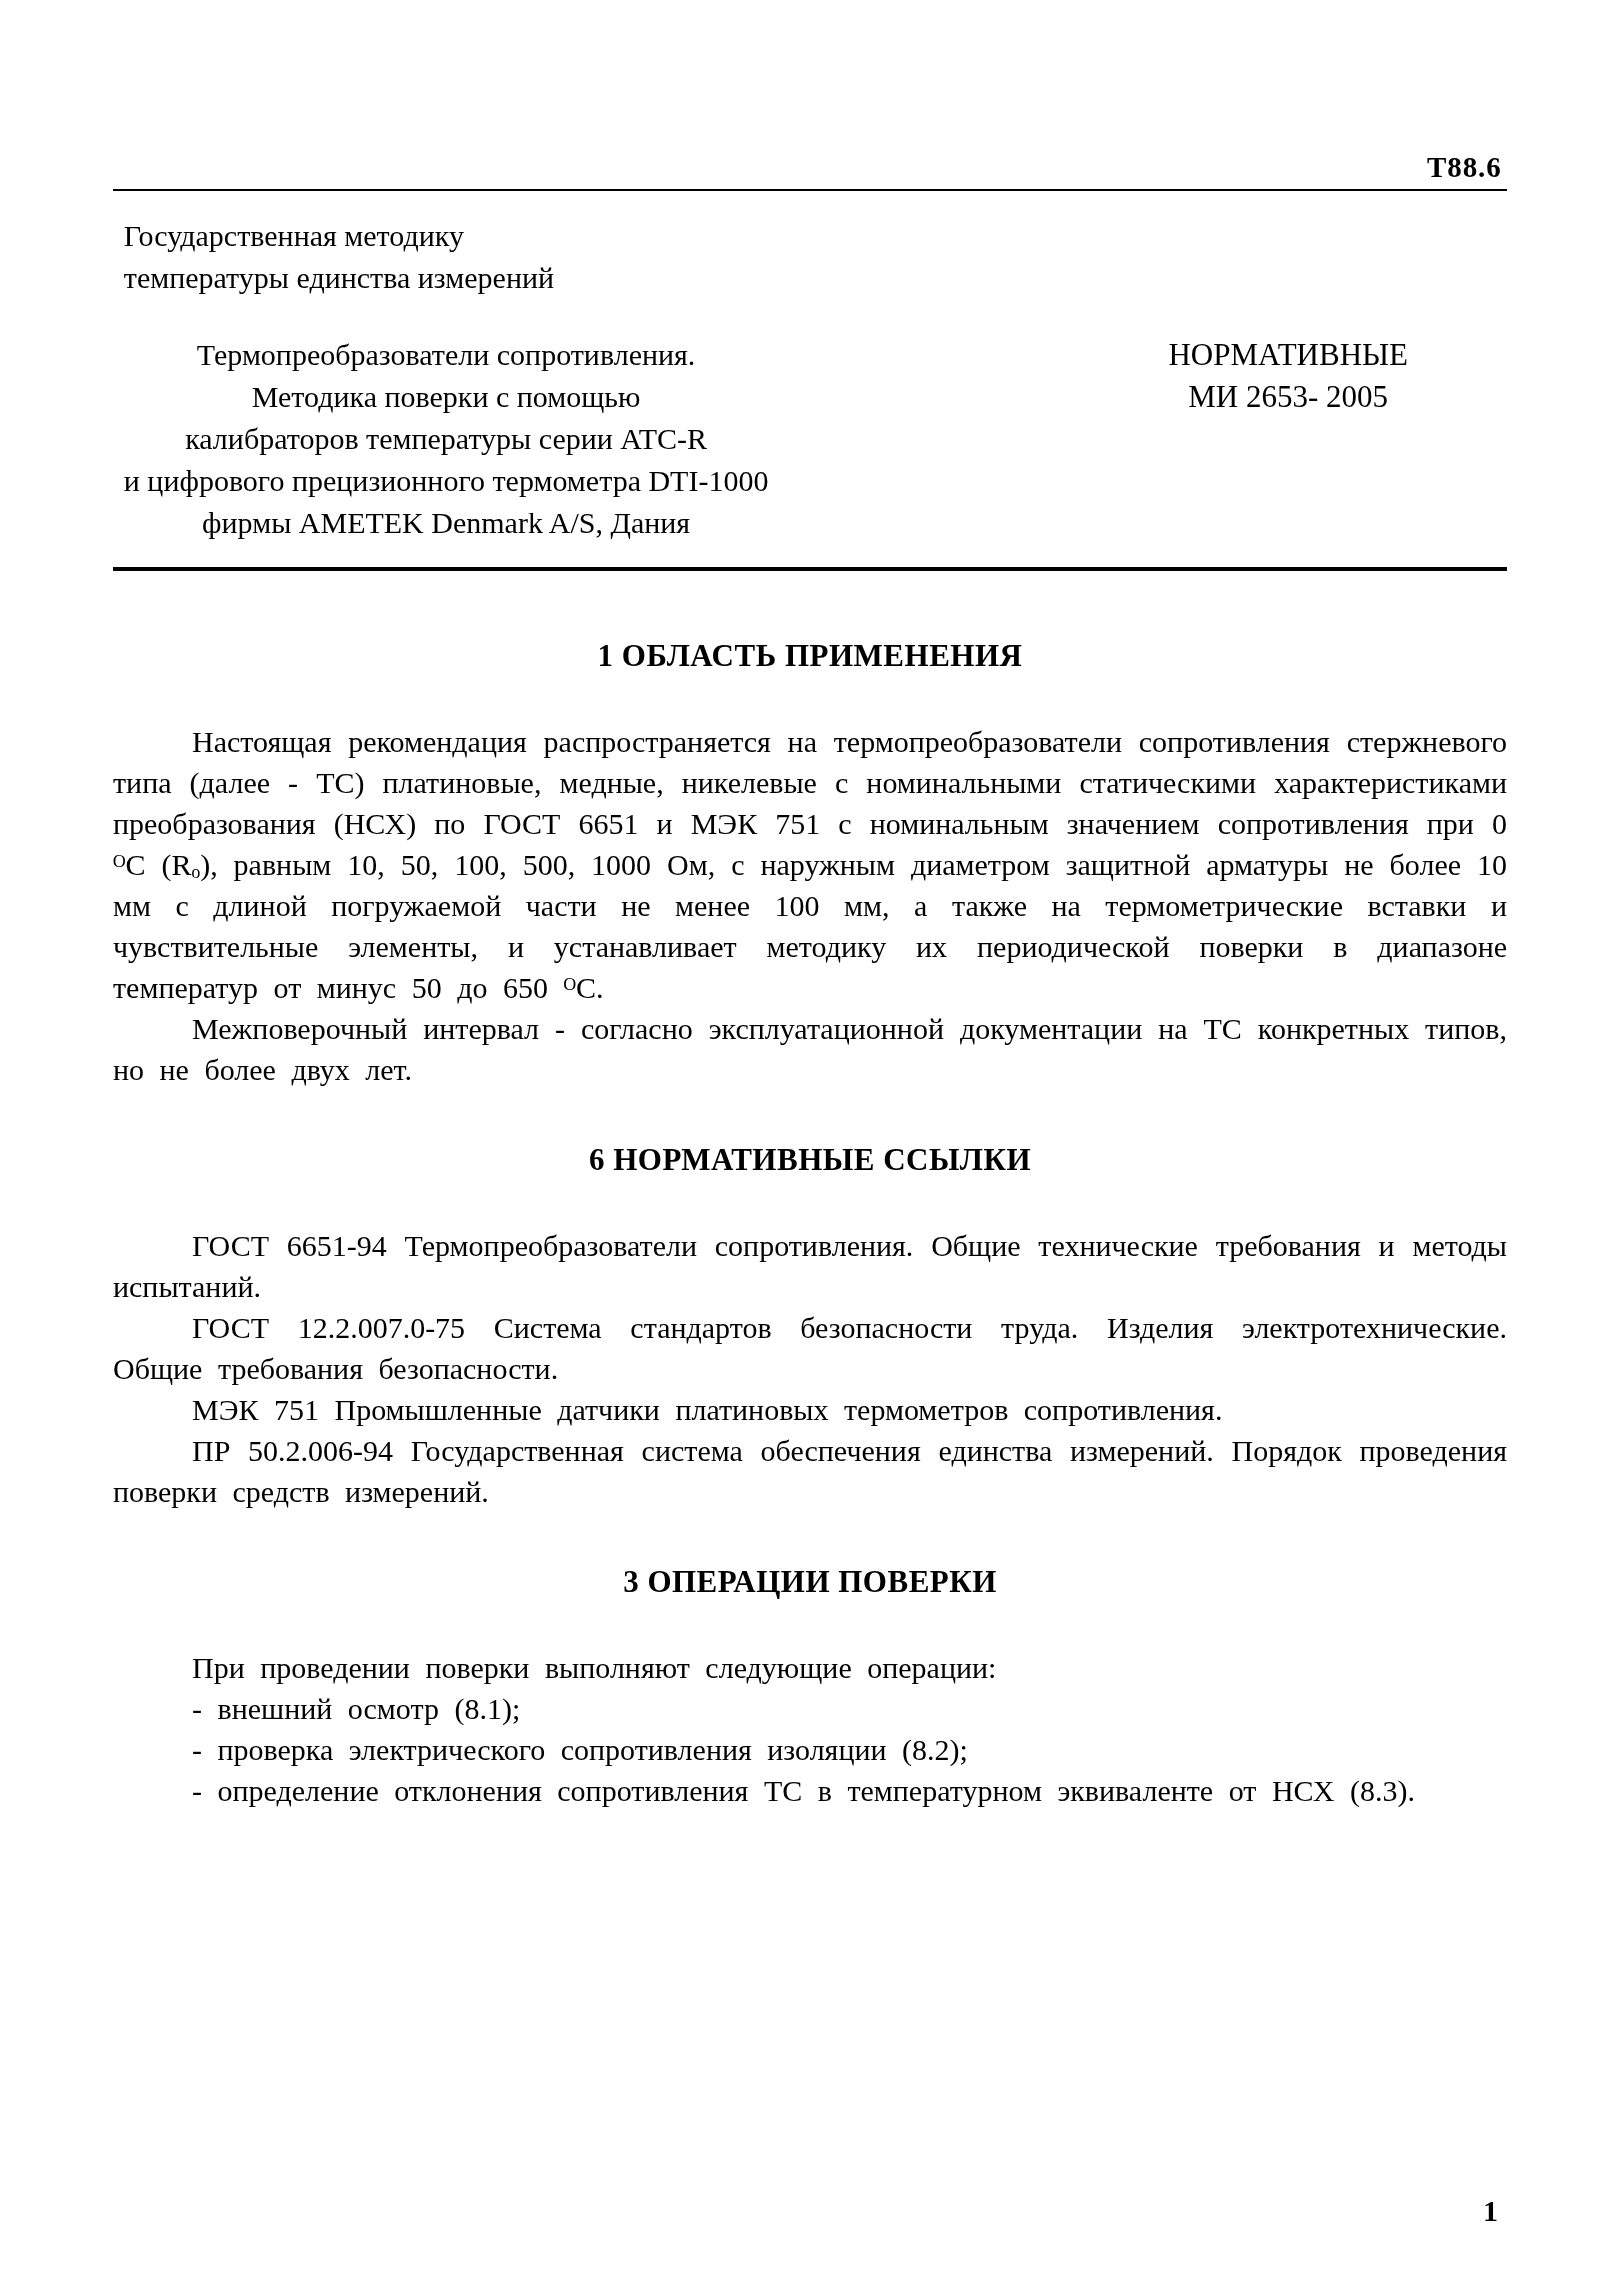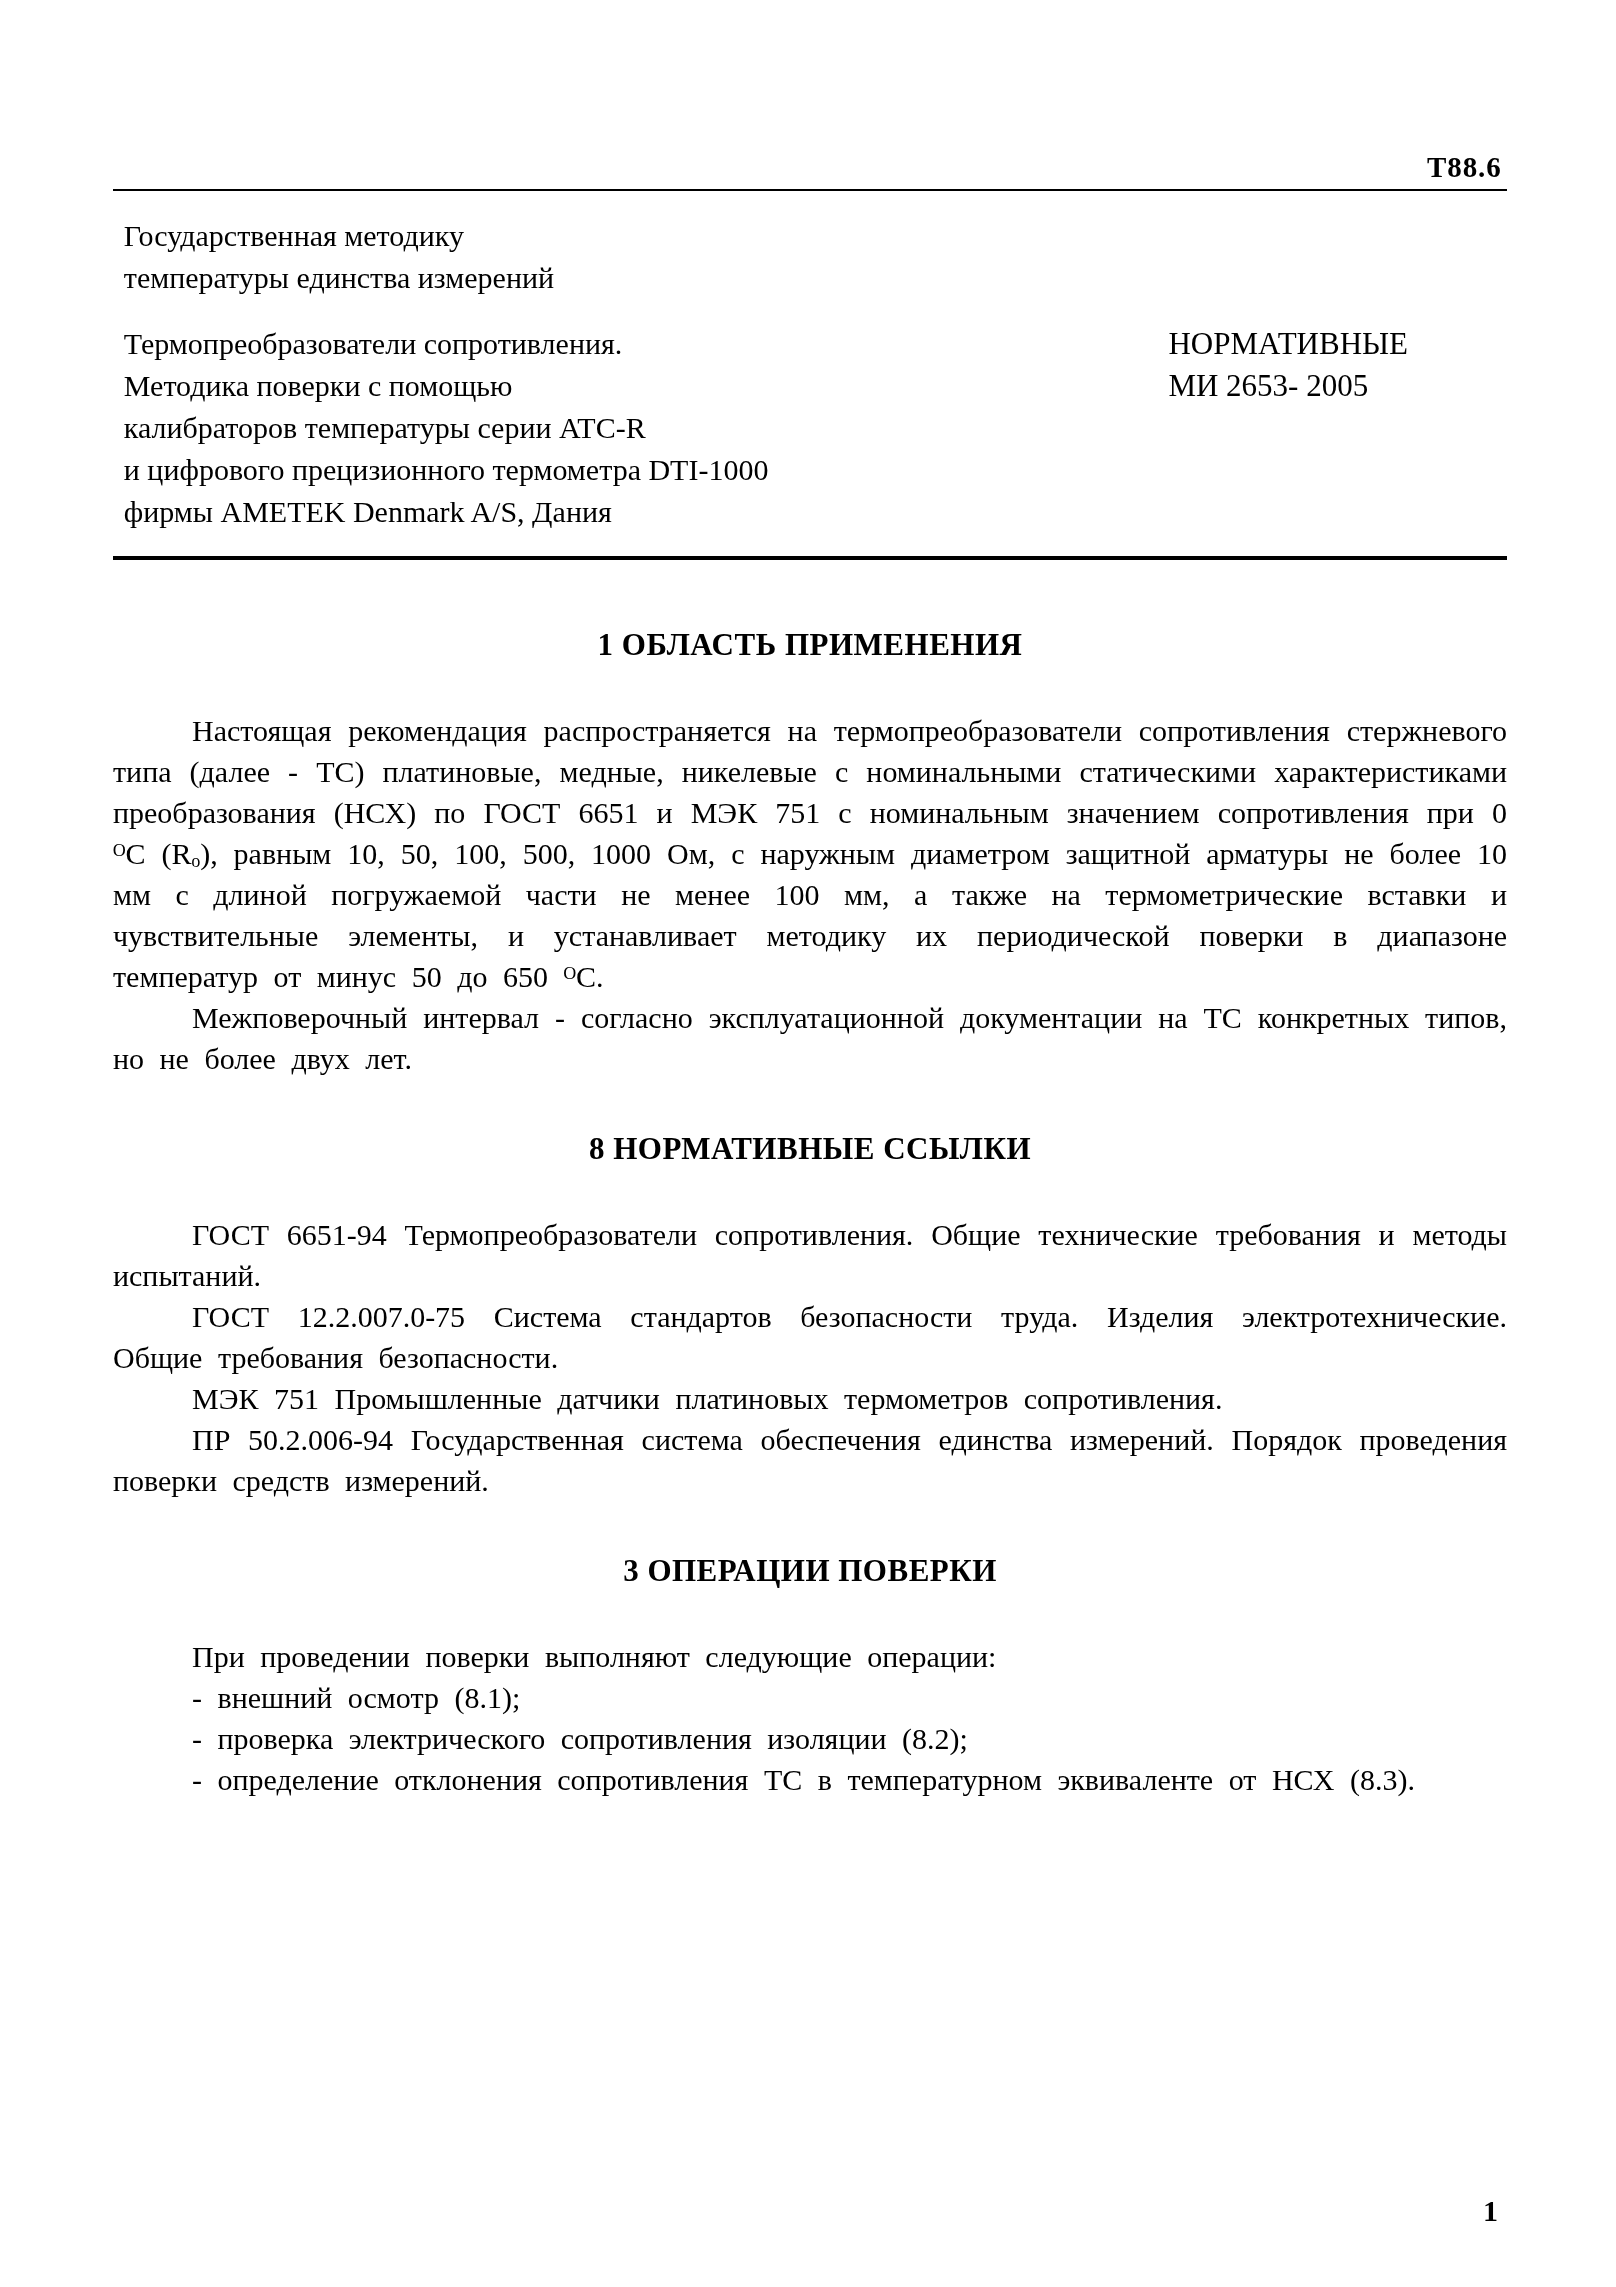--- a/index.html
+++ b/index.html
@@ -35,22 +35,23 @@
   }
   .gsi {
     margin-top: 23.4px;
     margin-left: 10.8px;
     font-size: 30px;
     line-height: 42px;
   }
   .title-row {
     display: flex;
     justify-content: space-between;
-    margin-top: 24px;
+    margin-top: 35px;
     margin-left: 10.8px;
+    text-align: center;
   }
   .title-left {
     font-size: 30px;
     line-height: 42px;
     max-width: 837px;
   }
   .title-right {
     font-size: 31px;
     line-height: 42px;
     padding-right: 99px;
@@ -113,21 +114,21 @@
       <div>МИ 2653- 2005</div>
     </div>
   </div>
 
   <div class="rule-thick"></div>
 
   <h2 class="sec-heading">1 ОБЛАСТЬ ПРИМЕНЕНИЯ</h2>
   <p class="body-p">Настоящая рекомендация распространяется на термопреобразователи сопротивления стержневого типа (далее - ТС) платиновые, медные, никелевые с номинальными статическими характеристиками преобразования (НСХ) по ГОСТ 6651 и МЭК 751 с номинальным значением сопротивления при 0 ᴼС (Rₒ), равным 10, 50, 100, 500, 1000 Ом, с наружным диаметром защитной арматуры не более 10 мм с длиной погружаемой части не менее 100 мм, а также на термометрические вставки и чувствительные элементы, и устанавливает методику их периодической поверки в диапазоне температур от минус 50 до 650 ᴼС.</p>
   <p class="body-p">Межповерочный интервал - согласно эксплуатационной документации на ТС конкретных типов, но не более двух лет.</p>
 
-  <h2 class="sec-heading tight">8 НОРМАТИВНЫЕ ССЫЛКИ</h2>
+  <h2 class="sec-heading tight">6 НОРМАТИВНЫЕ ССЫЛКИ</h2>
   <p class="body-p">ГОСТ 6651-94 Термопреобразователи сопротивления. Общие технические требования и методы испытаний.</p>
   <p class="body-p">ГОСТ 12.2.007.0-75 Система стандартов безопасности труда. Изделия электротехнические. Общие требования безопасности.</p>
   <p class="body-p">МЭК 751 Промышленные датчики платиновых термометров сопротивления.</p>
   <p class="body-p">ПР 50.2.006-94 Государственная система обеспечения единства измерений. Порядок проведения поверки средств измерений.</p>
 
   <h2 class="sec-heading tight">3 ОПЕРАЦИИ ПОВЕРКИ</h2>
   <p class="list-p">При проведении поверки выполняют следующие операции:</p>
   <p class="list-p">- внешний осмотр (8.1);</p>
   <p class="list-p">- проверка электрического сопротивления изоляции (8.2);</p>
   <p class="list-p">- определение отклонения сопротивления ТС в температурном эквиваленте от НСХ (8.3).</p>

